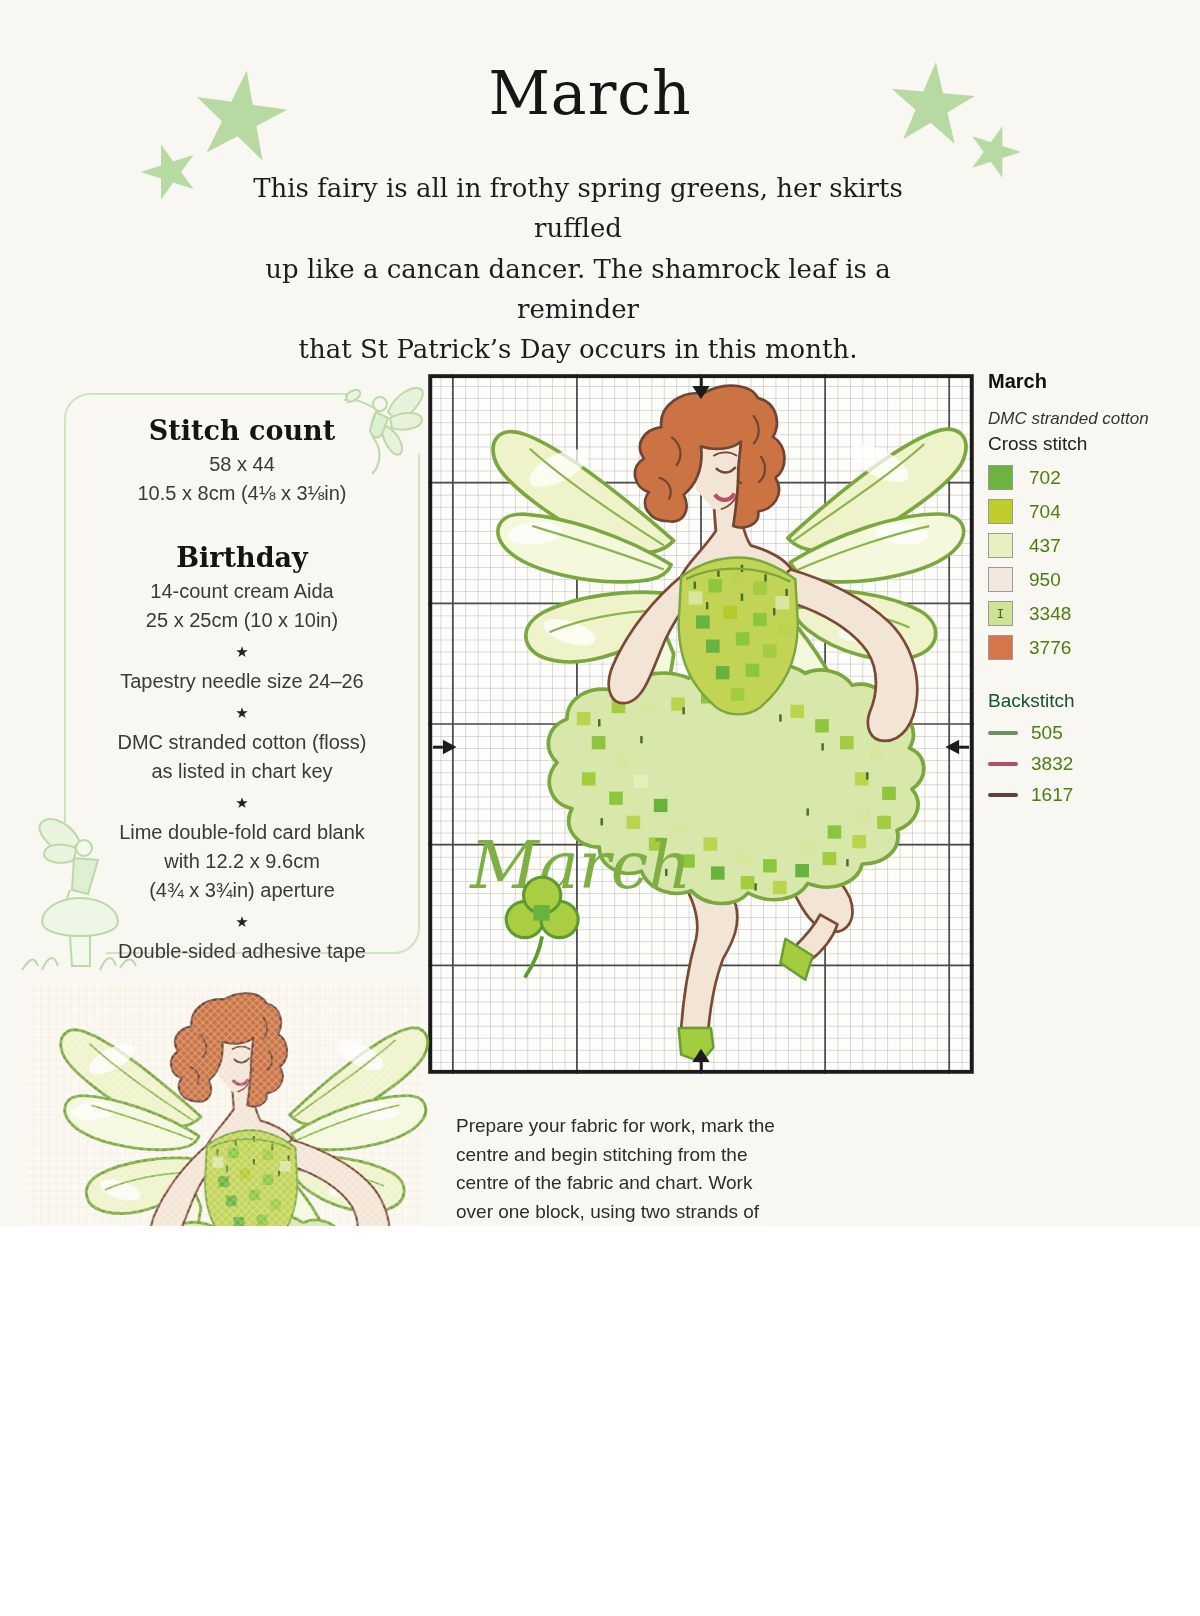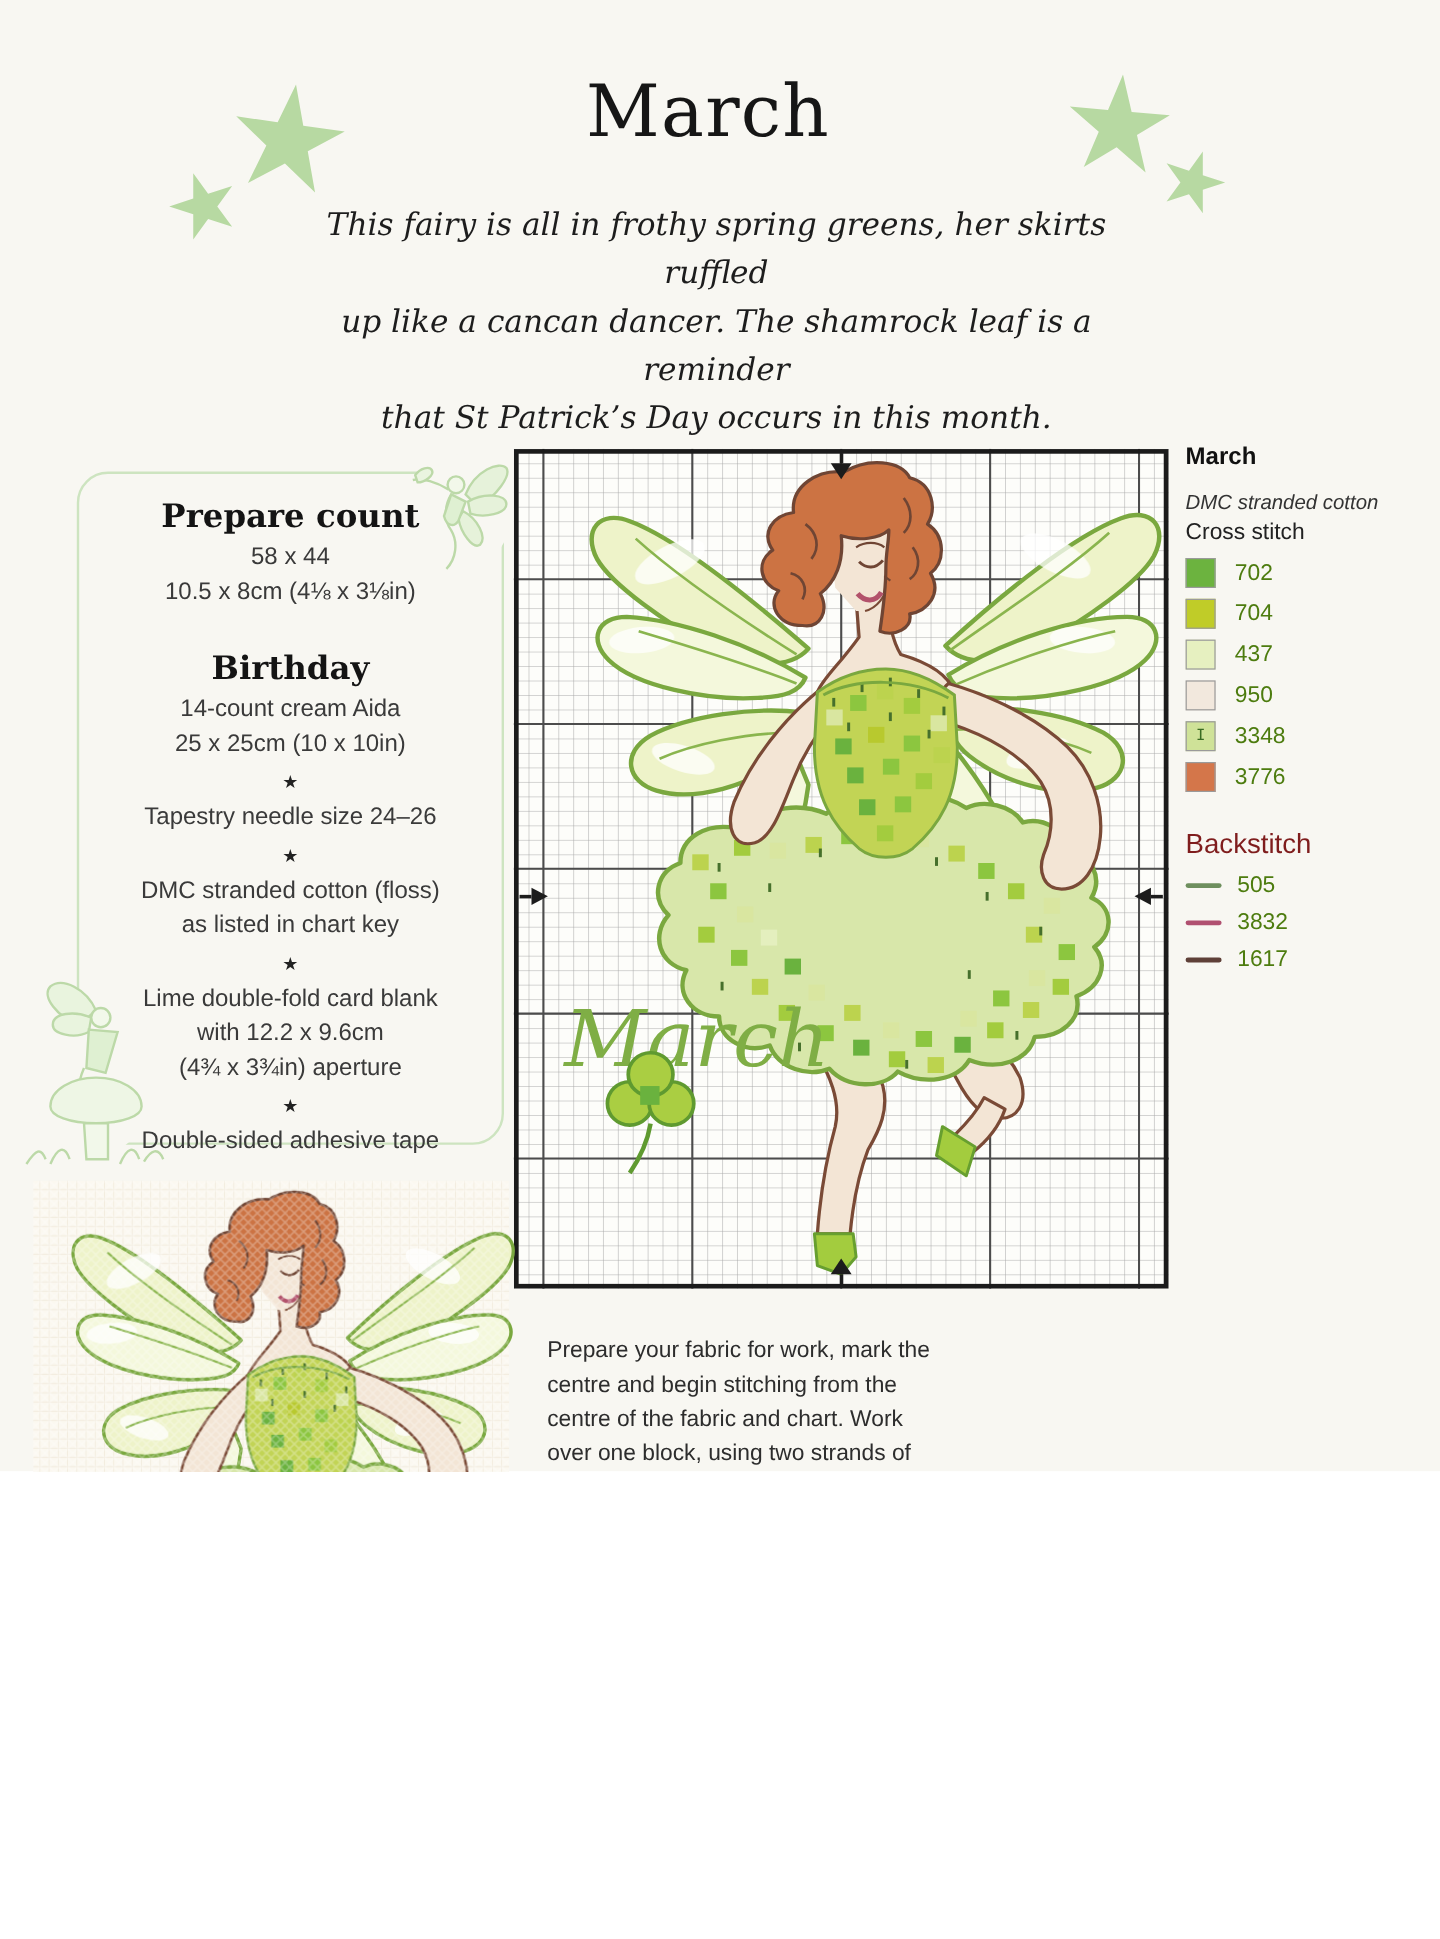--- a/index.html
+++ b/index.html
@@ -1,22 +1,22 @@
 <!DOCTYPE html>
 <html><head>
 <meta charset="utf-8">
 <style>
   html,body{margin:0;padding:0;}
   .page{position:relative;width:1200px;height:1226px;background:#f8f7f2;overflow:hidden;
         font-family:"Liberation Sans",sans-serif;color:#222;}
   
   .title{position:absolute;top:58px;left:290px;width:600px;text-align:center;
          font-family:"DejaVu Serif",serif;font-size:60px;font-weight:400;color:#161616;letter-spacing:1px;}
-  .subtitle{position:absolute;top:168px;left:237px;width:720px;text-align:center;
-            font-family:"DejaVu Serif",serif;font-style:italic;font-size:26px;line-height:1.55;
+  .subtitle{position:absolute;top:168px;left:218px;width:720px;text-align:center;
+            font-family:"DejaVu Serif",serif;font-size:26px;line-height:1.55;
             color:#1d1d1d;white-space:pre-line;}
   .stars{position:absolute;}
   .stars.tl{left:128px;top:60px;}
   .stars.tr{left:866px;top:56px;}
   
   .info-box{position:absolute;left:64px;top:393px;width:352px;height:557px;
             border:2.5px solid #cde4c0;border-radius:26px;text-align:center;}
   .ibox-heading{font-family:"DejaVu Serif",serif;font-size:27px;font-weight:600;color:#141414;margin:20px 14px 4px;}
   .ibox-value{font-size:20px;color:#3a3a3a;line-height:1.45;white-space:pre-line;}
   .mat-sep{font-size:15px;color:#222;margin:8px 0 6px;}
@@ -31,21 +31,21 @@
   
   .key{position:absolute;left:988px;top:370px;width:205px;}
   .key-title{font-size:20px;font-weight:bold;color:#111;}
   .key-subtitle{font-size:17px;font-style:italic;color:#333;margin-top:16px;}
   .key-cslabel{font-size:19px;color:#222;margin:4px 0 10px;}
   .key-row{display:flex;align-items:center;margin:9px 0;}
   .swatch{width:25px;height:25px;border:1px solid #9a9a9a;margin-right:16px;box-sizing:border-box;
           display:flex;align-items:center;justify-content:center;
           font-family:"DejaVu Sans Mono",monospace;font-size:13px;color:#3a6b22;}
   .key-code{font-size:19px;color:#4d7c0f;}
-  .key-bslabel{font-size:23px;color:#7f1d1d;margin:30px 0 10px;}
+  .key-bslabel{font-size:19px;color:#14532d;margin:30px 0 10px;}
   .bs-line{width:30px;height:4px;border-radius:2px;margin-right:13px;}
   
   .photo{position:absolute;left:20px;top:984px;width:412px;height:558px;}
   .photo svg{display:block;width:100%;height:100%;}
   
   .instructions{position:absolute;left:456px;top:1112px;width:332px;
                 font-size:19px;line-height:1.5;color:#2d2d2d;}
   
   .footer{position:absolute;left:74px;top:1531px;display:flex;align-items:baseline;gap:30px;
           font-family:"DejaVu Serif",serif;color:#161616;}
@@ -242,21 +242,21 @@
       <path transform="translate(128,96) scale(27) rotate(18)" d="M0,-1 L0.2245,-0.309 0.951,-0.309 0.363,0.118 0.588,0.809 0,0.382 -0.588,0.809 -0.363,0.118 -0.951,-0.309 -0.2245,-0.309 Z"></path>
     </g>
   </svg>
 
   <div class="title">March</div>
   <div class="subtitle">This fairy is all in frothy spring greens, her skirts ruffled
 up like a cancan dancer. The shamrock leaf is a reminder
 that St Patrick’s Day occurs in this month.</div>
 
   <div class="info-box">
-    <div class="ibox-heading">Prepare count</div>
+    <div class="ibox-heading">Stitch count</div>
     <div class="ibox-value">58 x 44</div>
     <div class="ibox-value">10.5 x 8cm (4⅛ x 3⅛in)</div>
     <div class="ibox-heading" style="margin-top:34px;">Birthday</div>
     <div class="mat-item">
 
         <div class="mat-text">14-count cream Aida
 25 x 25cm (10 x 10in)</div>
       </div>
       <div class="mat-item">
         <div class="mat-sep">★</div>

